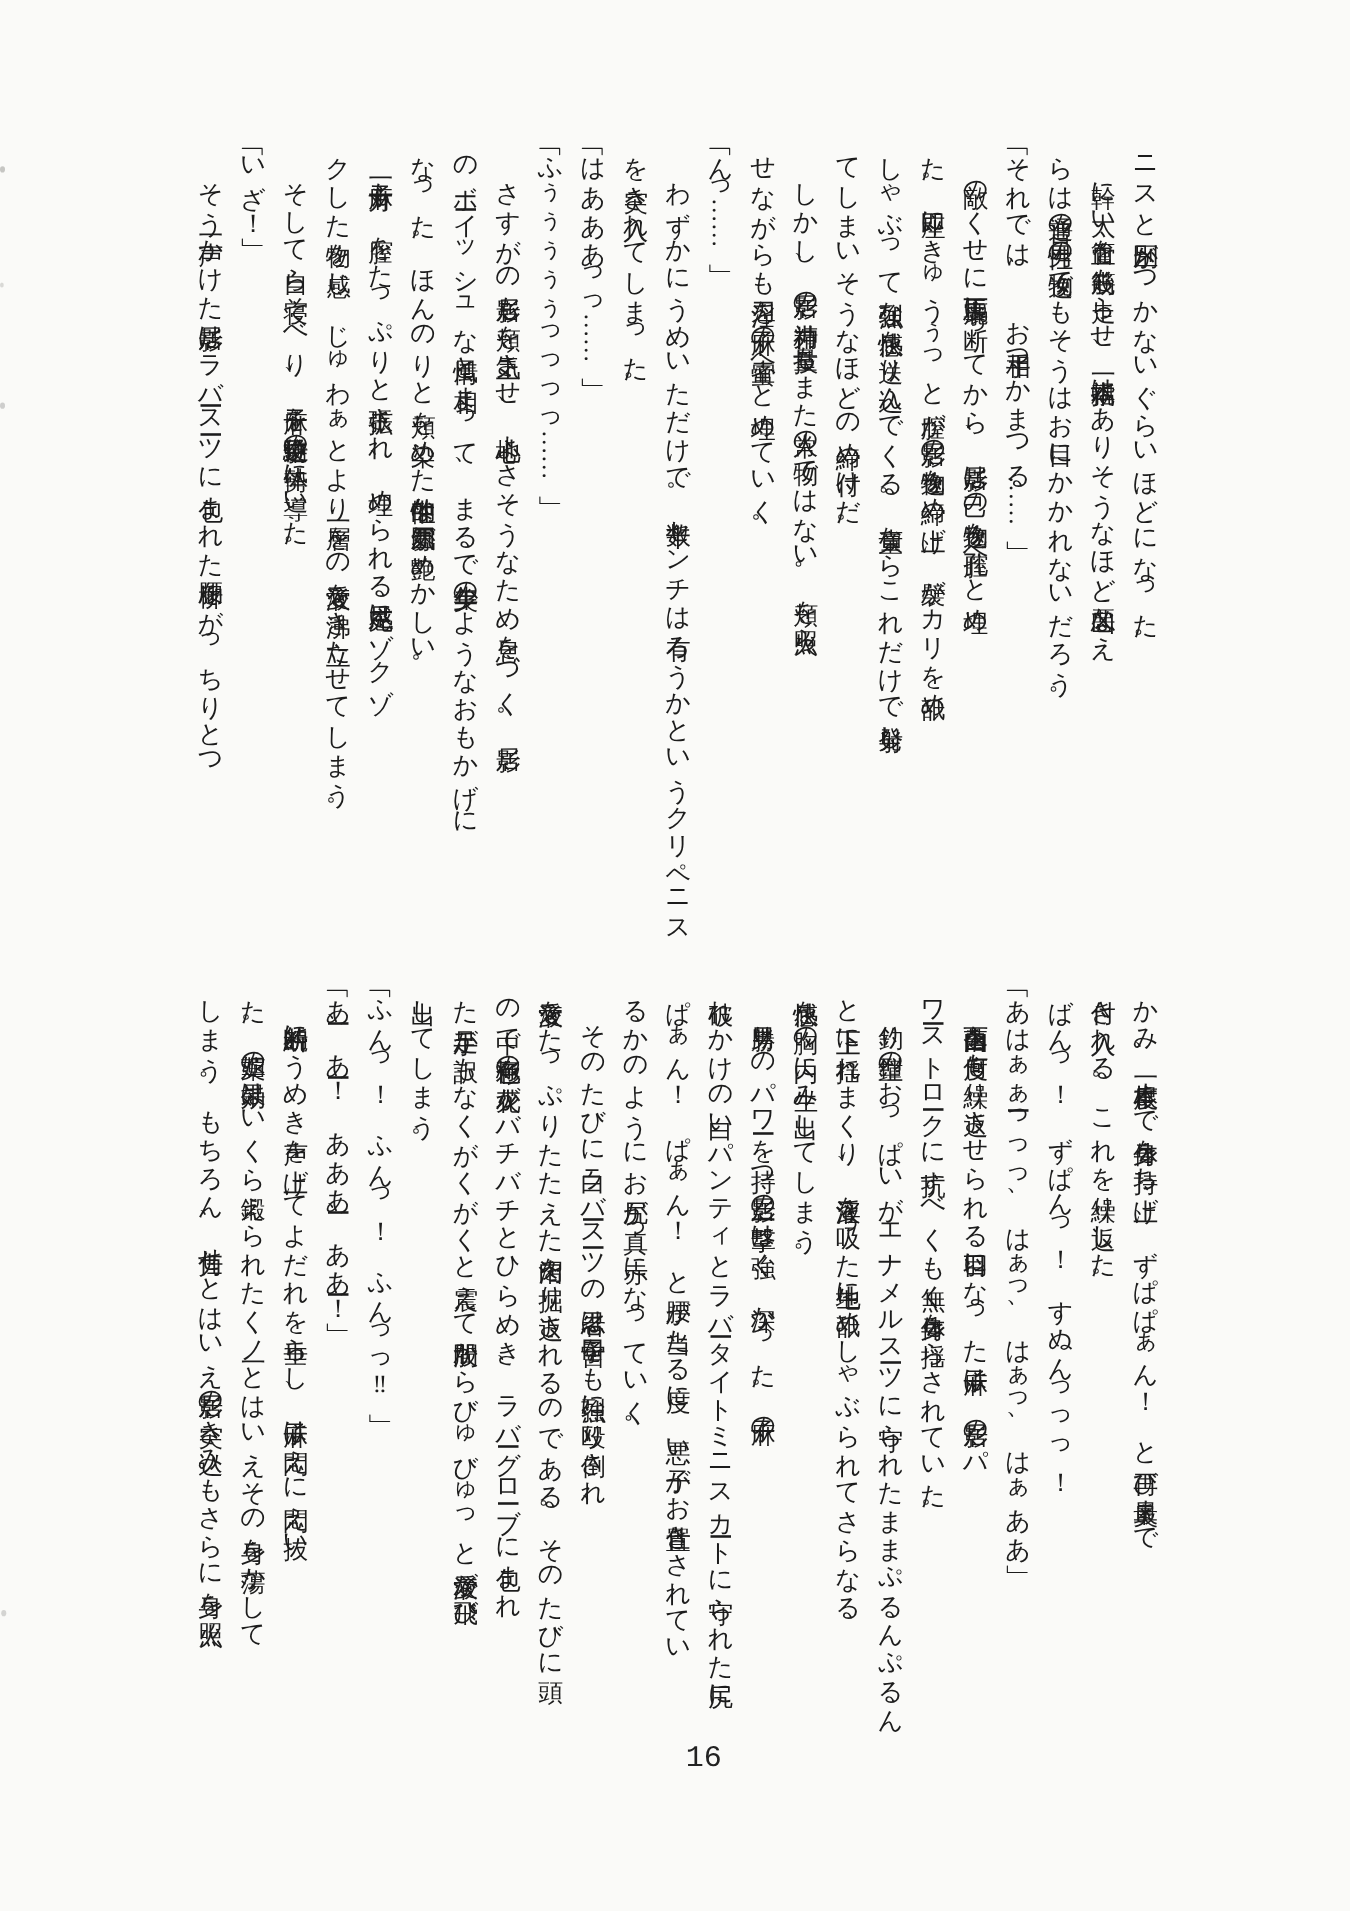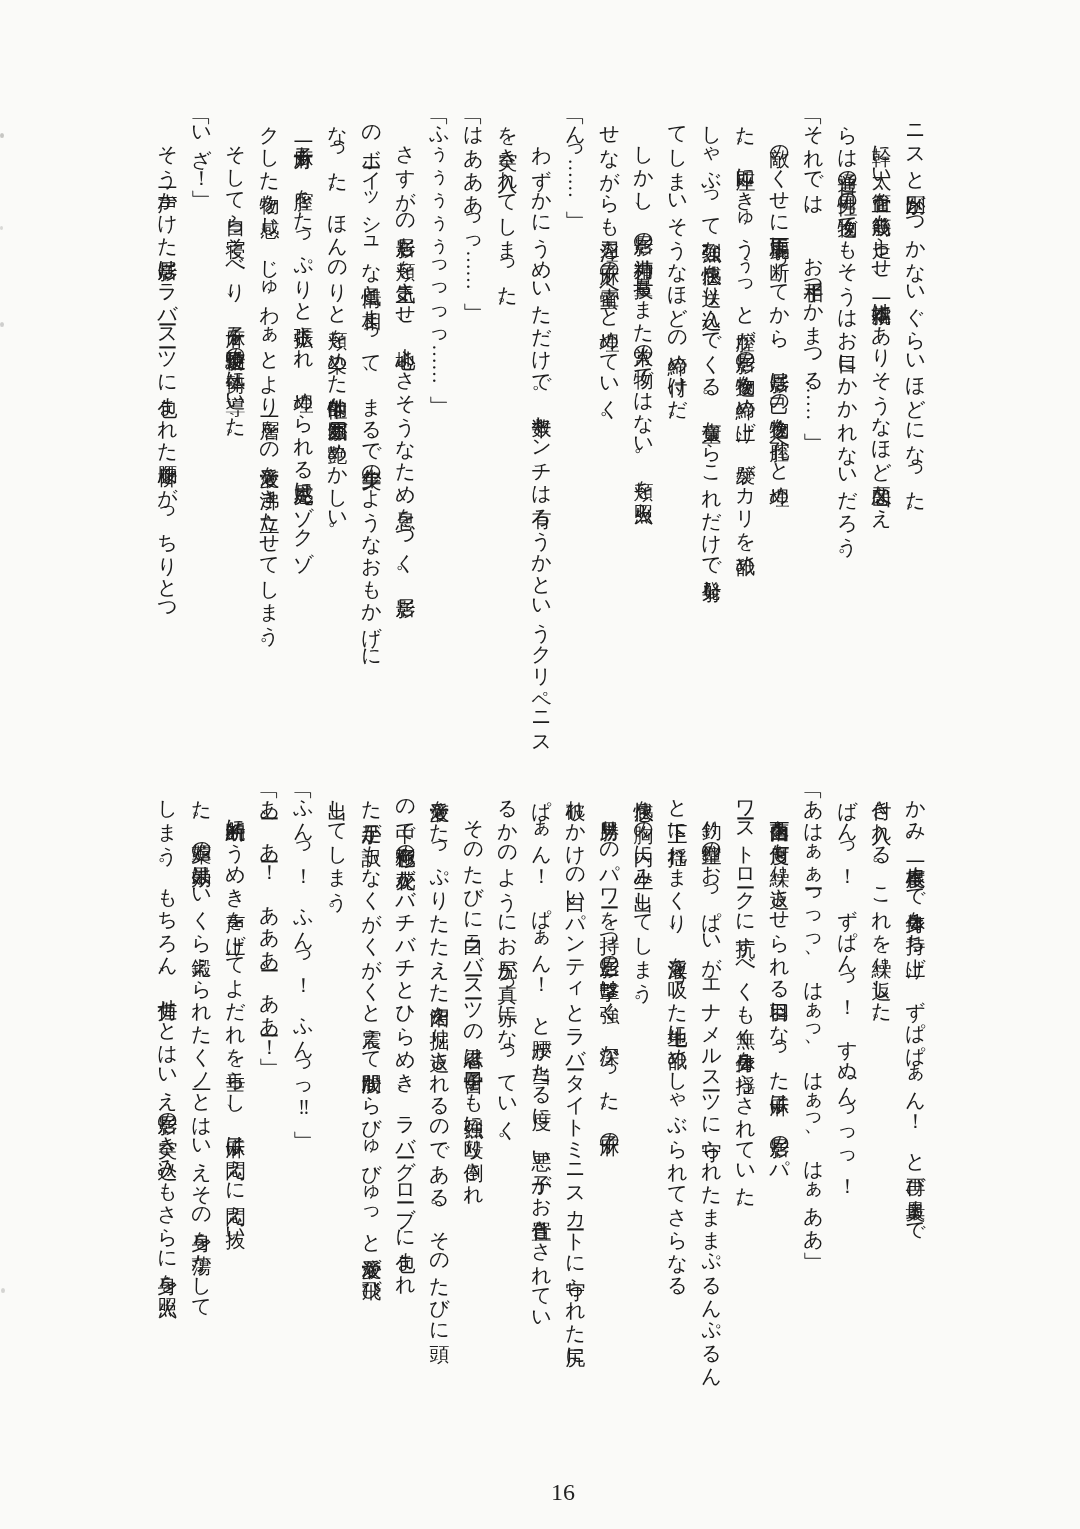--- a/index.html
+++ b/index.html
@@ -31,25 +31,26 @@
     right: 147px;
     height: 642px;
   }
   #bottom-block {
     top: 786px;
     right: 147px;
     height: 660px;
   }
   #page-footer {
     position: absolute;
-    top: 1479px;
+    top: 1394px;
     left: 563px;
     transform: translateX(-50%);
     font-size: 24px;
     color: #222;
+    font-family: Liberation Mono, monospace;
   }
   .speck {
     position: absolute;
     background: #9a9a98;
     border-radius: 50%;
   }
   #speck-1 { left: 0px; top: 133px; width: 4px; height: 5px; opacity: .55; }
   #speck-2 { left: 0px; top: 226px; width: 3px; height: 4px; opacity: .35; }
   #speck-3 { left: 0px; top: 322px; width: 4px; height: 5px; opacity: .45; }
   #speck-4 { left: 1px; top: 1288px; width: 4px; height: 5px; opacity: .4; }

